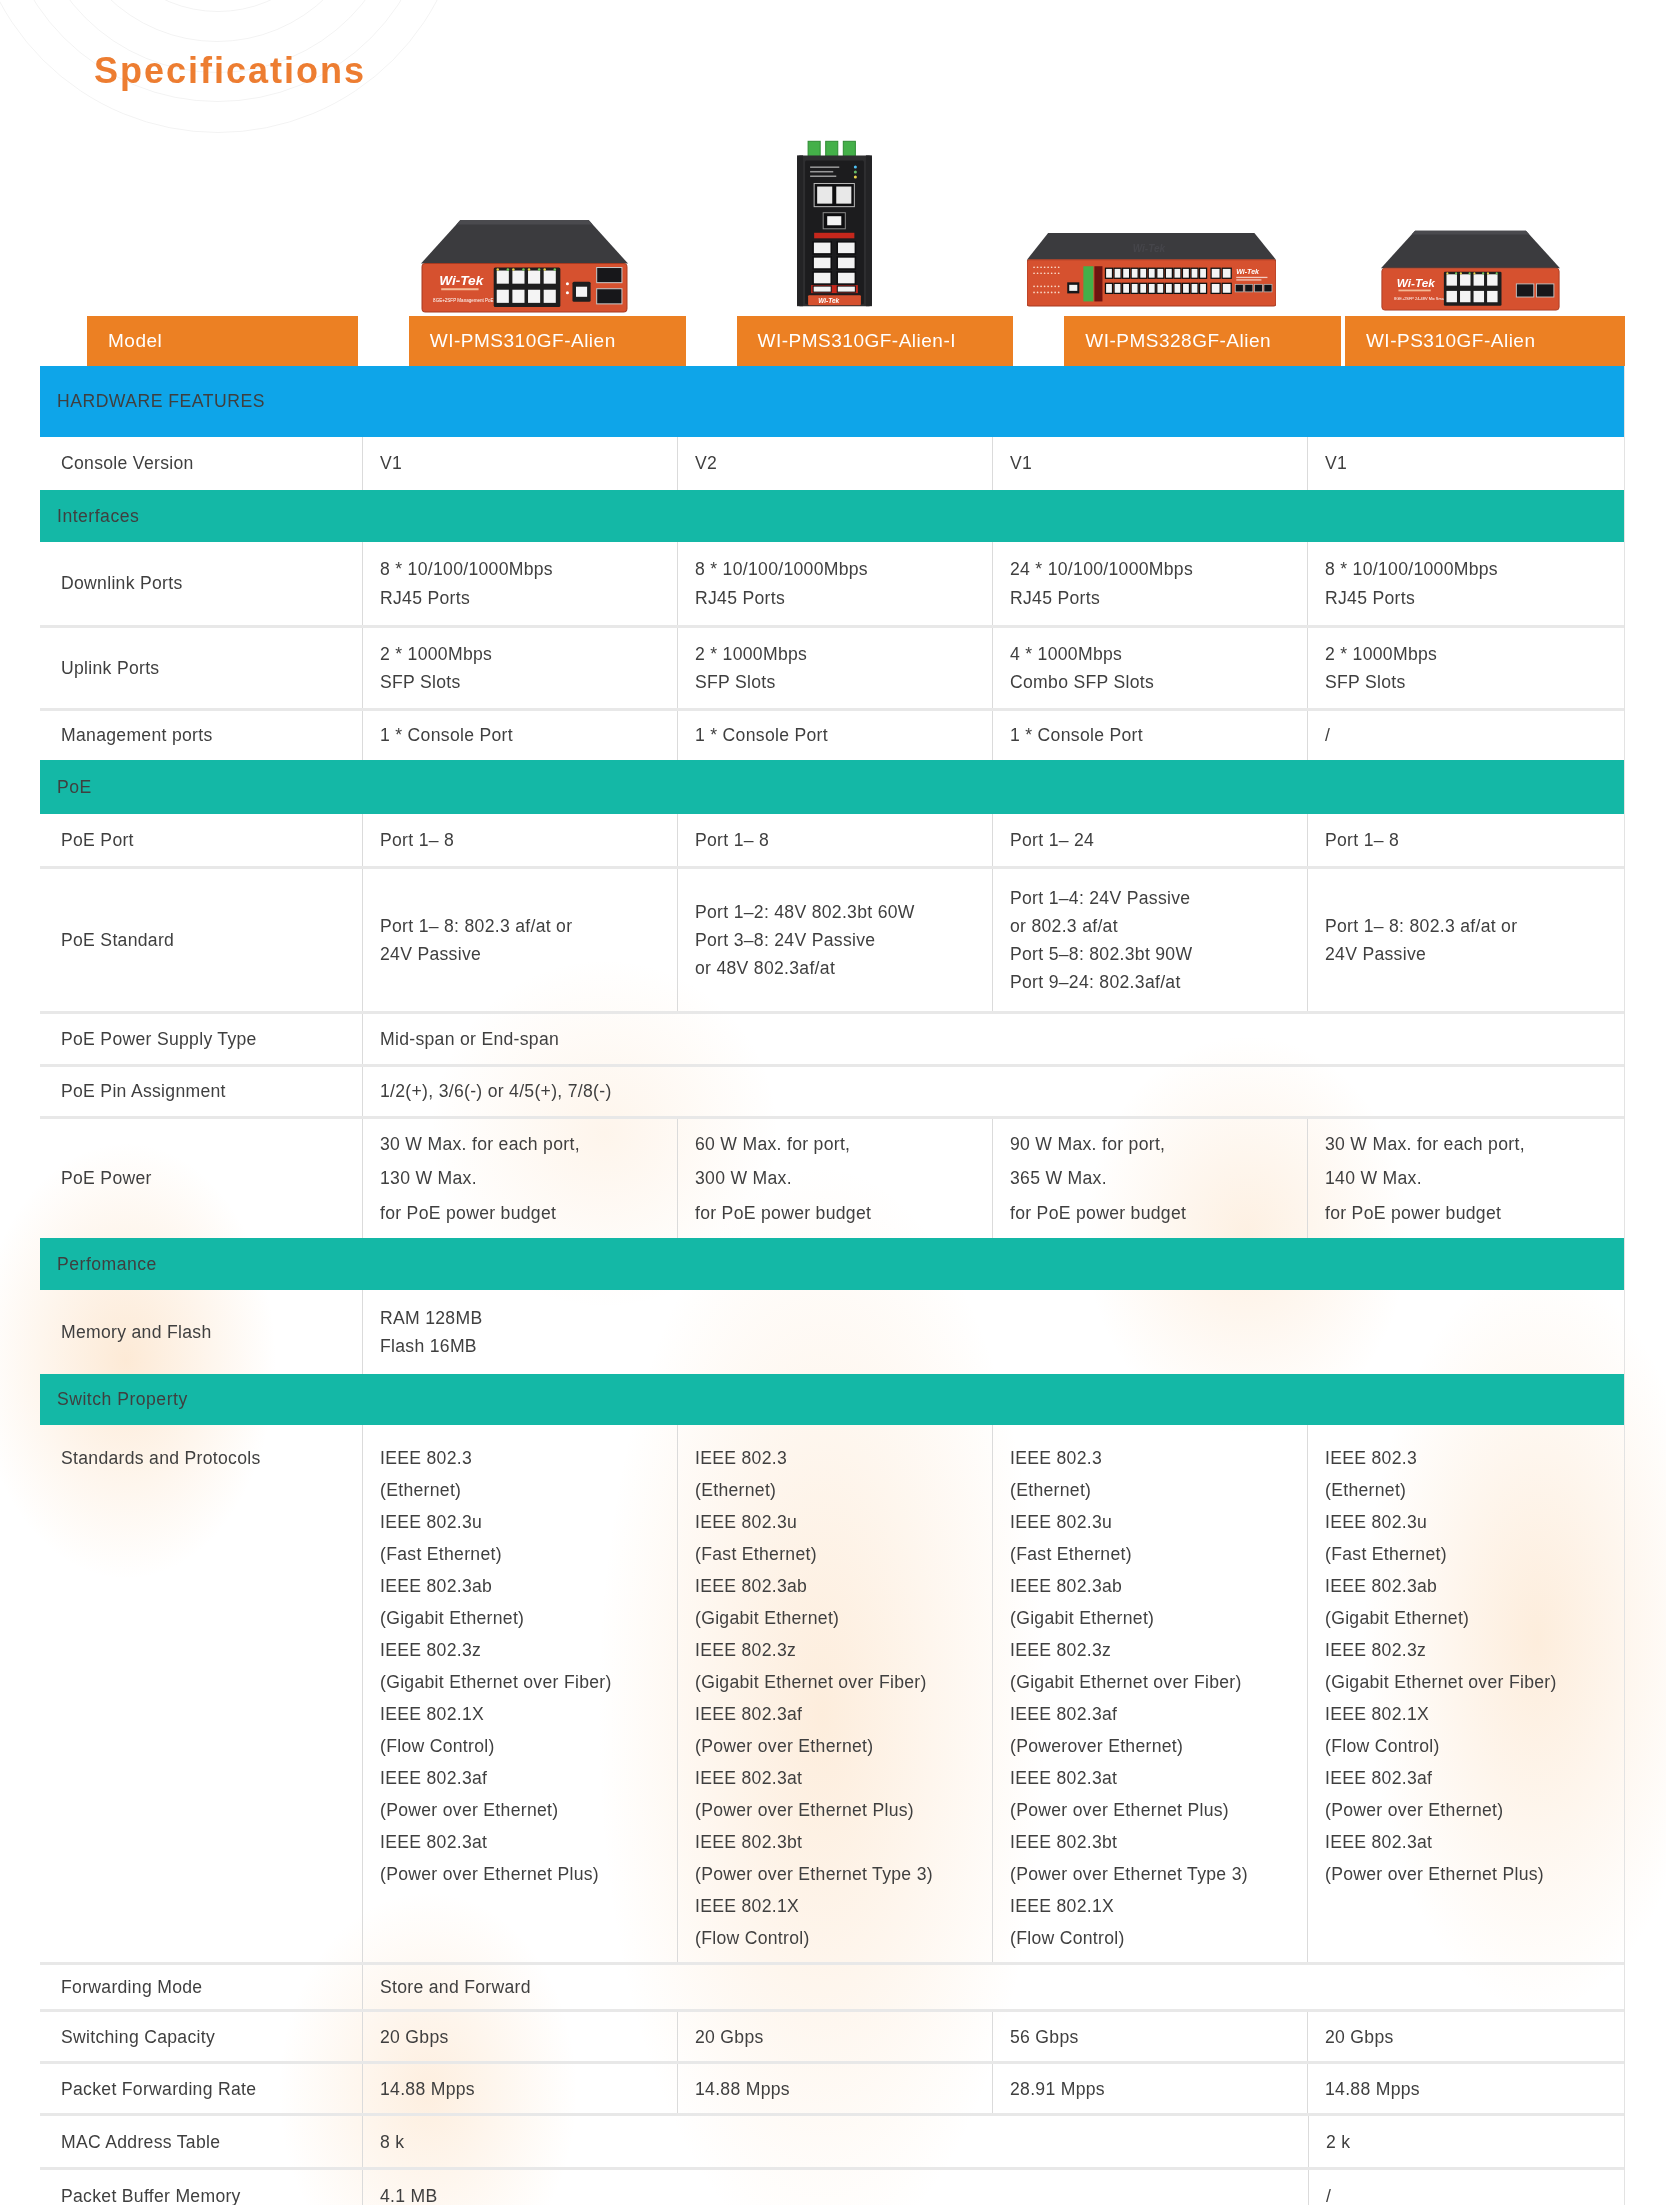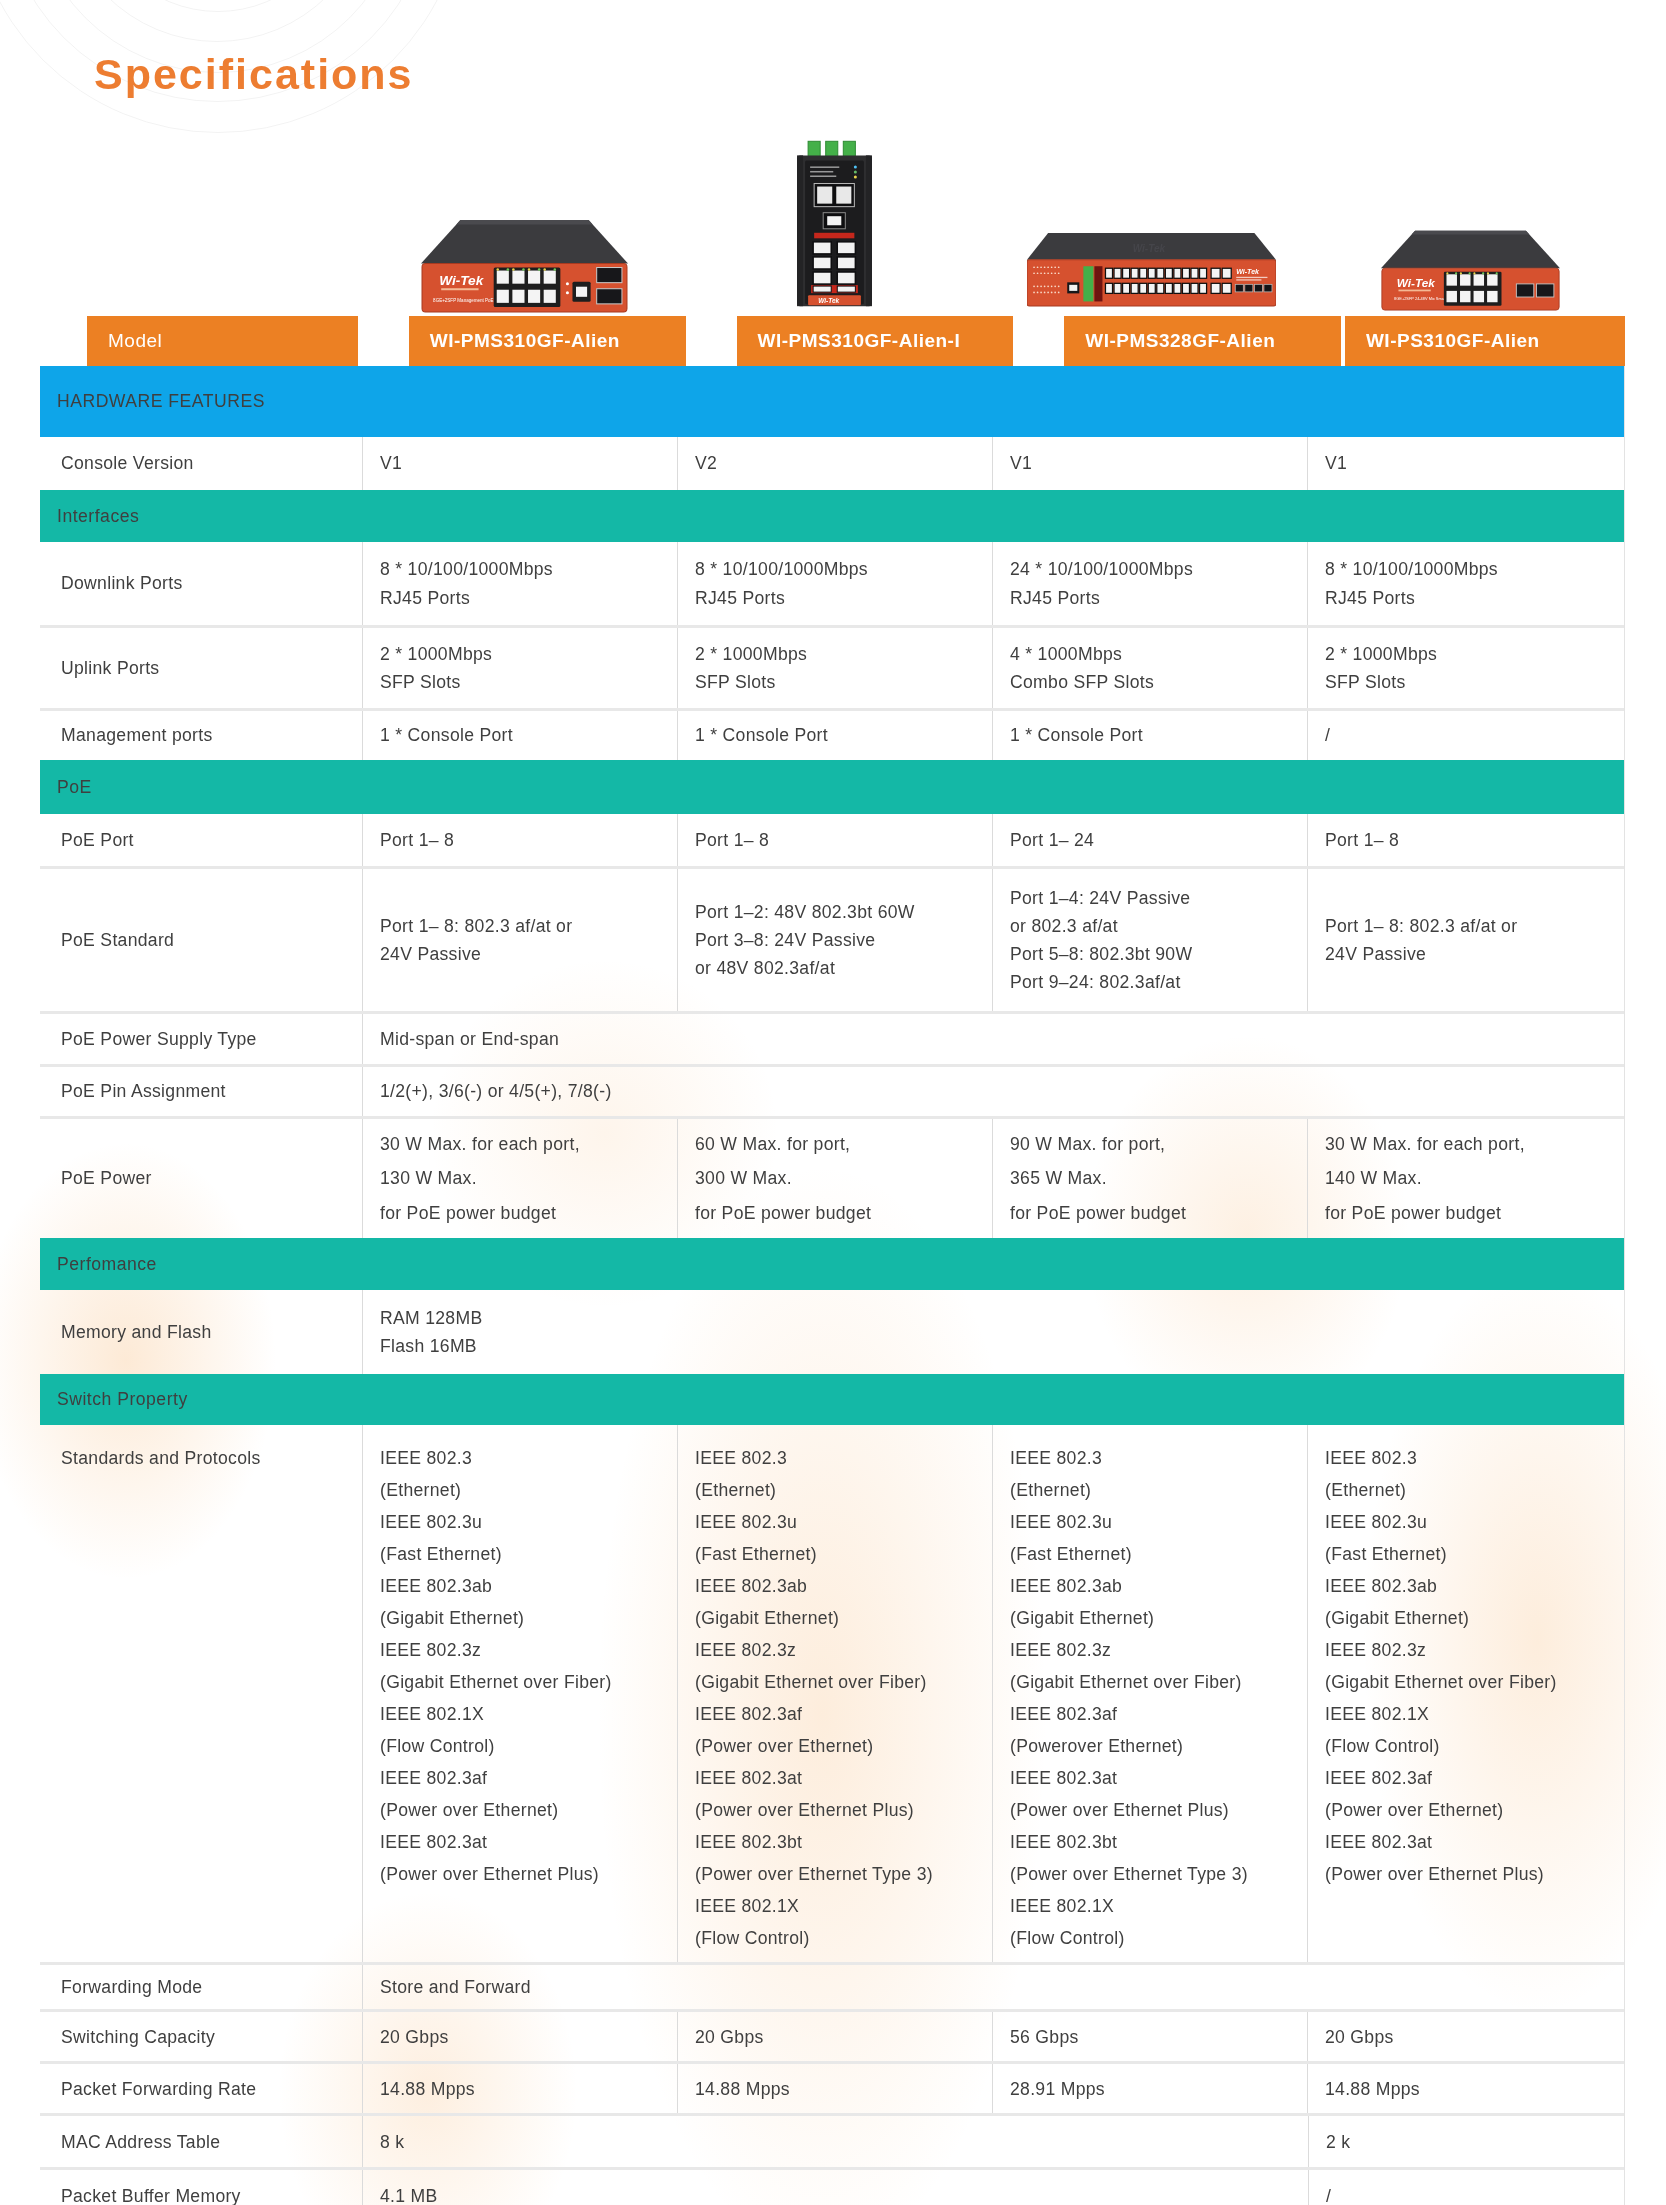--- a/index.html
+++ b/index.html
@@ -9,36 +9,36 @@
     font-family:"Liberation Sans","DejaVu Sans",sans-serif;
     color:#3f3f3f;
   }
   
   .circle{position:absolute;border:1.5px solid rgba(0,0,0,0.05);border-radius:50%;}
   
   .wash{position:absolute;pointer-events:none;}
   
   .page-title{
     position:absolute;left:94px;top:50px;
-    font-size:43px;font-weight:700;letter-spacing:2px;color:#ED7D31;
+    font-size:36px;font-weight:700;letter-spacing:2px;color:#ED7D31;
   }
   
   .product{position:absolute;}
   .product svg{display:block;width:100%;height:100%;}
   
   .spec-table{position:absolute;left:40px;top:316px;width:1585px;}
   .thead{display:flex;height:50px;}
   .thead .hcell{
     background:#EC8023;color:#ffffff;font-size:19px;
     display:flex;align-items:center;box-sizing:border-box;
     padding-left:21px;letter-spacing:0.5px;
   }
   .thead .hcell:not(:last-child){border-right:4px solid #ffffff;margin-left:47px;}
   .hc0{width:323px;}
-  .hc{width:330px;font-weight:bold;}
+  .hc{width:330px;}
   .rows{border-right:1.5px solid #E3E3E3;border-bottom:3.5px solid #E8E8E8;}
   .trow{display:flex;box-sizing:border-box;position:relative;}
   .trow.sep{border-top:3.5px solid #E8E8E8;}
   .cell{
     box-sizing:border-box;display:flex;align-items:center;
     font-size:17.6px;line-height:1.6;letter-spacing:0.3px;
     padding:8px 10px 8px 17px;white-space:pre-line;
   }
   .cell.label{width:323px;padding-left:21px;border-right:1.5px solid #DBDBDB;}
   .cell.val{width:315px;}

